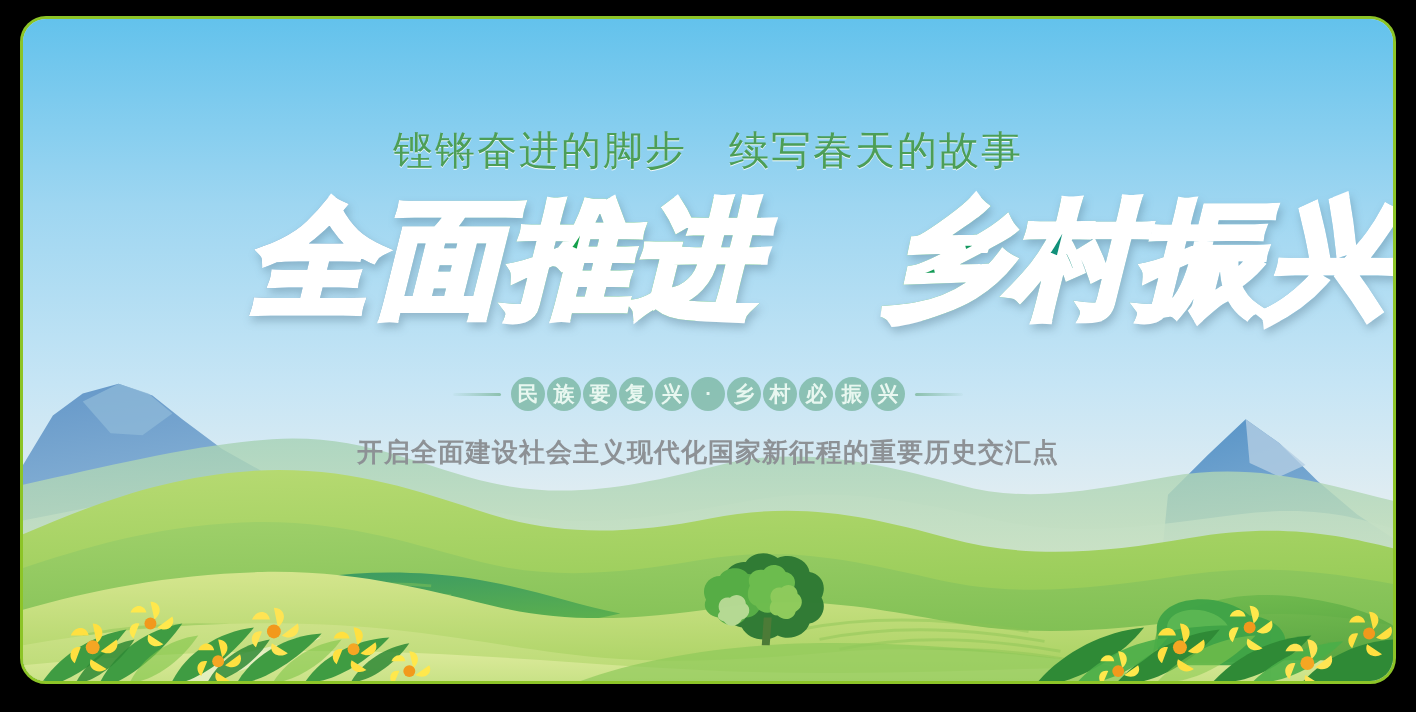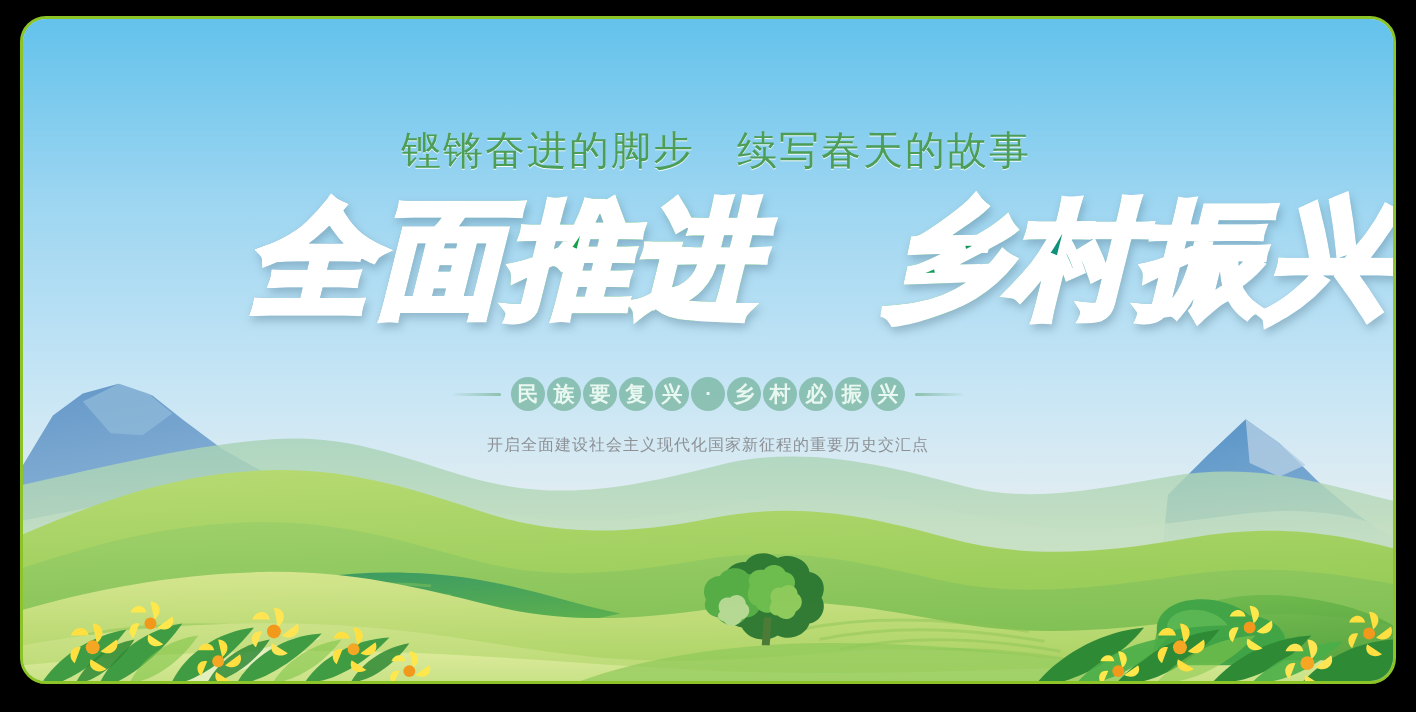--- a/index.html
+++ b/index.html
@@ -57,21 +57,21 @@
     left: 0;
     top: 0;
     width: 100%;
     height: 100%;
     pointer-events: none;
   }
 
   #tagline {
     position: absolute;
     top: 104px;
-    left: 8px;
+    left: 0;
     width: 100%;
     text-align: center;
     font-size: 40px;
     letter-spacing: 2px;
     font-weight: 500;
     color: #4c9e57;
     text-shadow: 0 1px 0 rgba(255,255,255,0.85);
     white-space: nowrap;
   }
   #tagline .gap { display: inline-block; width: 42px; }
@@ -147,22 +147,22 @@
     background: rgba(83,160,120,0.52);
     font-size: 16px;
   }
 
   #subtitle {
     position: absolute;
     top: 416px;
     left: 0;
     width: 100%;
     text-align: center;
-    font-size: 16px;
-    font-weight: 400;
+    font-size: 26px;
+    font-weight: 700;
     letter-spacing: 1px;
     color: #8d9195;
     white-space: nowrap;
   }
 </style>
 </head>
 <body>
 
 <div id="stage">
 

